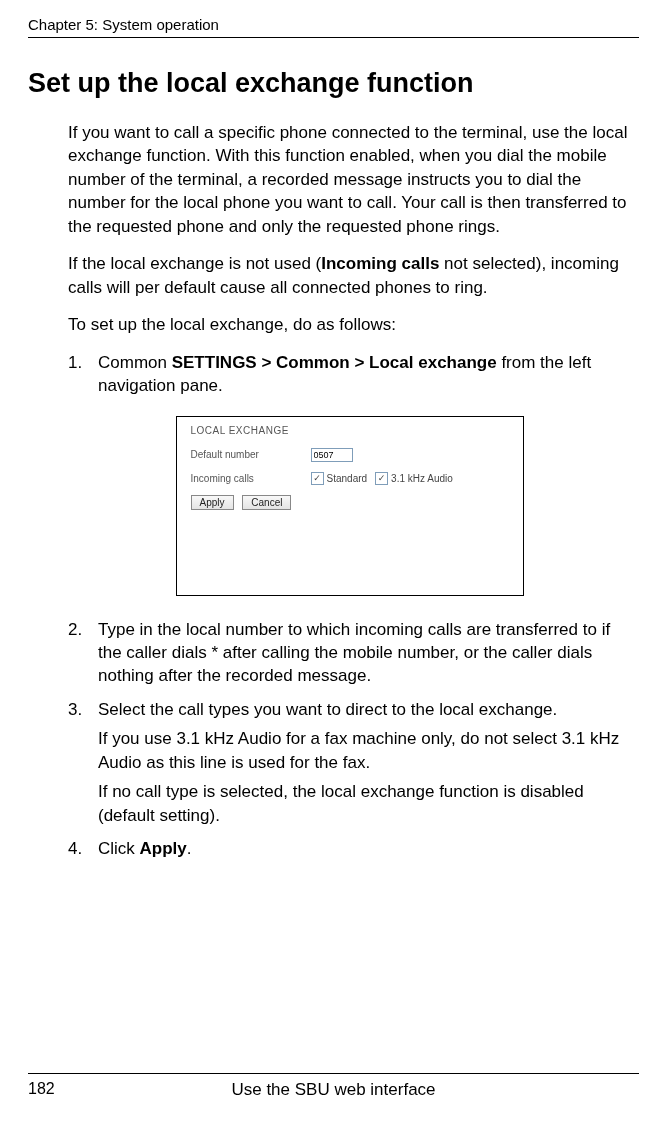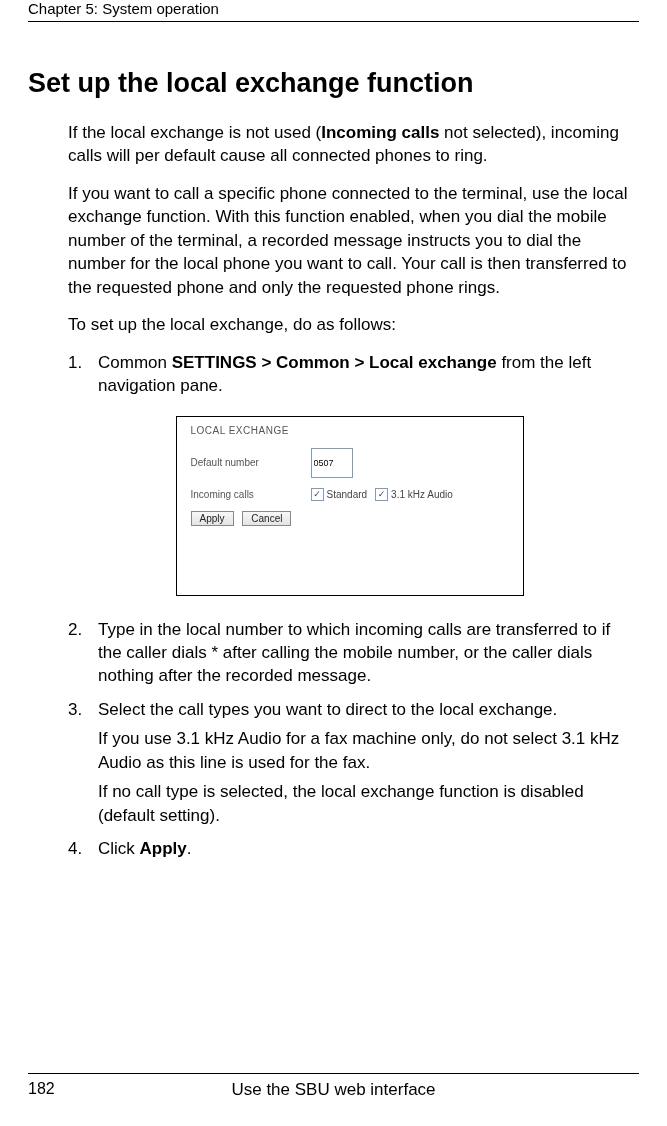--- a/index.html
+++ b/index.html
@@ -15,21 +15,21 @@
     position: relative;
     width: 667px;
     height: 1126px;
     box-sizing: border-box;
   }
   .header {
     position: absolute;
     top: 0;
     left: 0;
     right: 0;
-    padding: 0 28px;
+    padding: 16px 28px;
     font-size: 15px;
   }
   .header-text {
     padding-bottom: 4px;
   }
   .header-rule {
     border-bottom: 1px solid #000;
   }
   .content {
     position: absolute;
@@ -96,21 +96,21 @@
     display: flex;
     align-items: center;
     margin-bottom: 10px;
   }
   .fig-label {
     width: 120px;
     color: #555;
   }
   .fig-input {
     width: 42px;
-    height: 30px;
+    height: 14px;
     border: 1px solid #7f9db9;
     background: #fff;
     font-size: 9px;
     padding: 0 2px;
     color: #000;
     box-sizing: border-box;
   }
   .fig-cb {
     display: inline-flex;
     align-items: center;
@@ -175,25 +175,25 @@
     <div class="header-text">Chapter 5:  System operation</div>
     <div class="header-rule"></div>
   </div>
 
   <div class="content">
 
     <div class="h1">Set up the local exchange function</div>
 
     <div class="body-block">
 
+      <div class="para">If you want to call a specific phone connected to the terminal, use the local exchange function. With this function enabled, when you dial the mobile number of the terminal, a recorded message instructs you to dial the number for the local phone you want to call. Your call is then transferred to the requested phone and only the requested phone rings.</div>
+
       <div class="para">
         <span>If the local exchange is not used (</span><span class="bold">Incoming calls</span><span> not selected), incoming calls will per default cause all connected phones to ring.</span>
       </div>
-
-      <div class="para">If you want to call a specific phone connected to the terminal, use the local exchange function. With this function enabled, when you dial the mobile number of the terminal, a recorded message instructs you to dial the number for the local phone you want to call. Your call is then transferred to the requested phone and only the requested phone rings.</div>
 
       <div class="para">To set up the local exchange, do as follows:</div>
 
     </div>
 
     <div class="ol">
 
       <div class="li">
         <div class="num">1.</div>
         <div class="txt">

